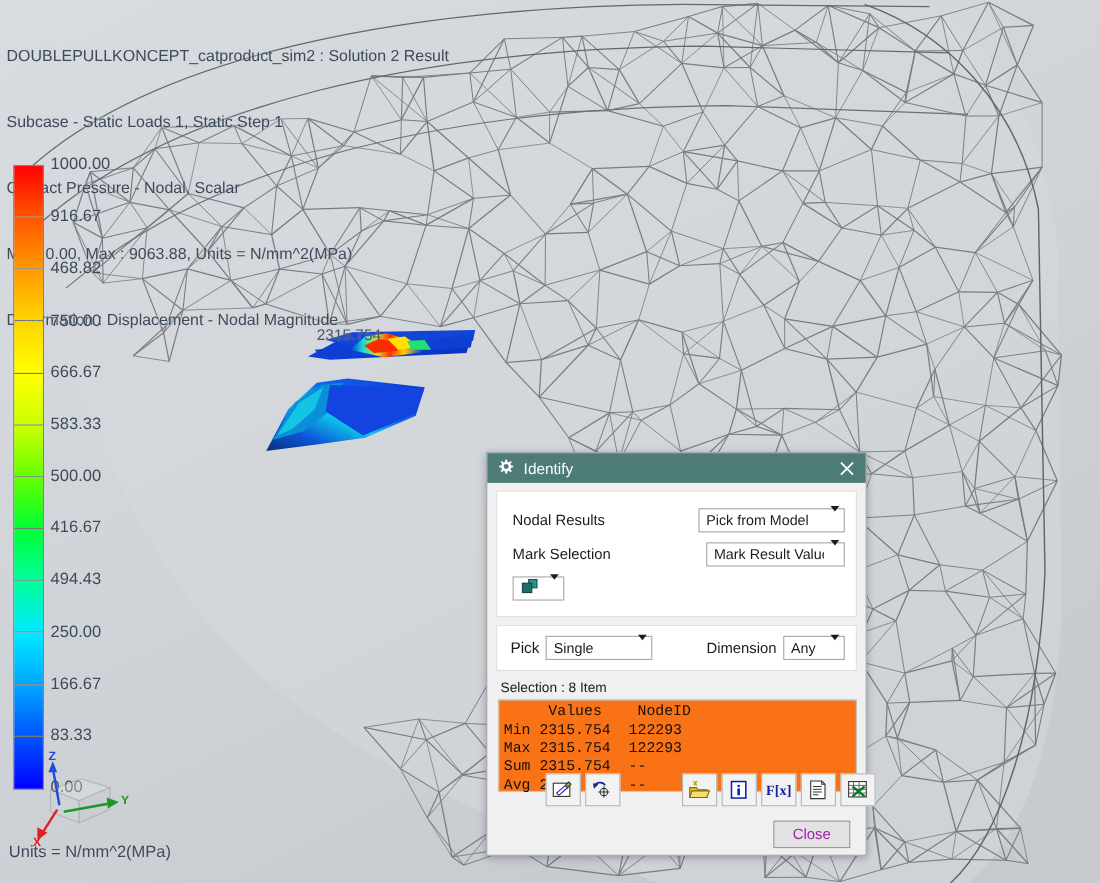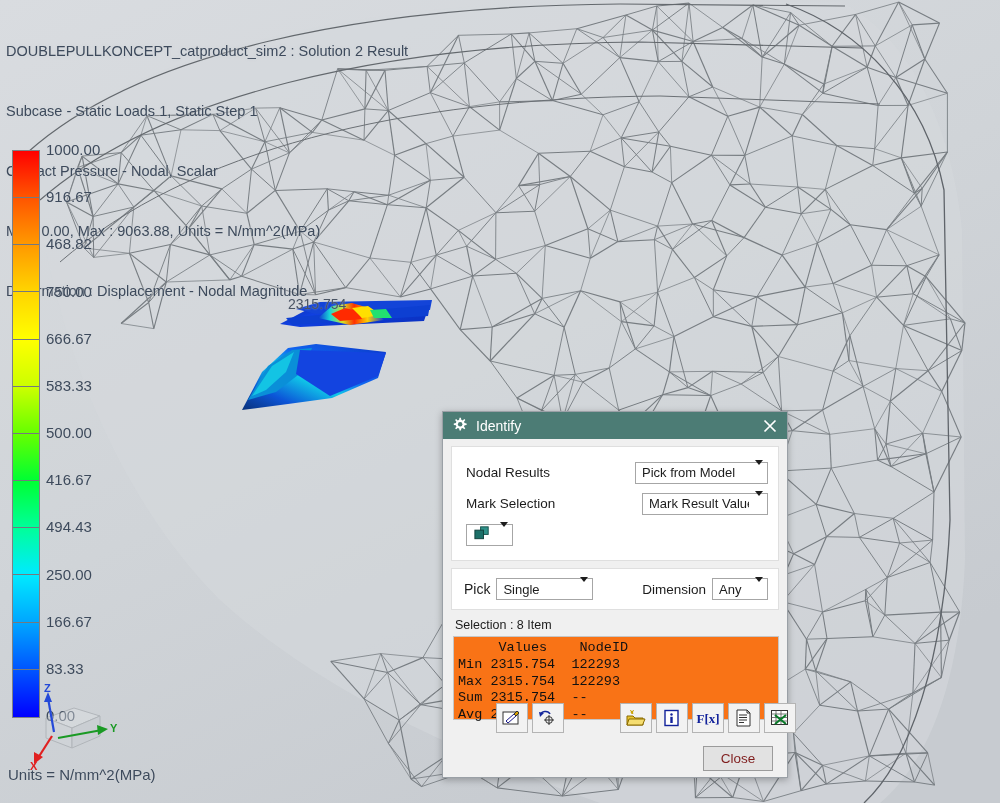--- a/index.html
+++ b/index.html
@@ -122,21 +122,21 @@
     margin-right:4px;box-sizing:border-box;
   }
   #toolbar-gap{width:52px;}
 
   #dlg-footer{
     position:absolute;left:0;bottom:6px;width:100%;
     display:flex;justify-content:flex-end;padding-right:14px;box-sizing:border-box;
   }
   #close-button{
     width:70px;height:25px;background:#e2e2e2;border:1px solid #9b9b9b;
-    font-family:"Liberation Sans",sans-serif;font-size:13.5px;color:#7f1d1d;
+    font-family:"Liberation Sans",sans-serif;font-size:13.5px;color:#a21caf;
     cursor:pointer;display:flex;align-items:center;justify-content:center;
   }
 </style>
 </head>
 <body>
 
 <div id="viewport">
 
   <svg id="mesh-svg" viewBox="0 0 1000 803" preserveAspectRatio="none">
     <defs>

